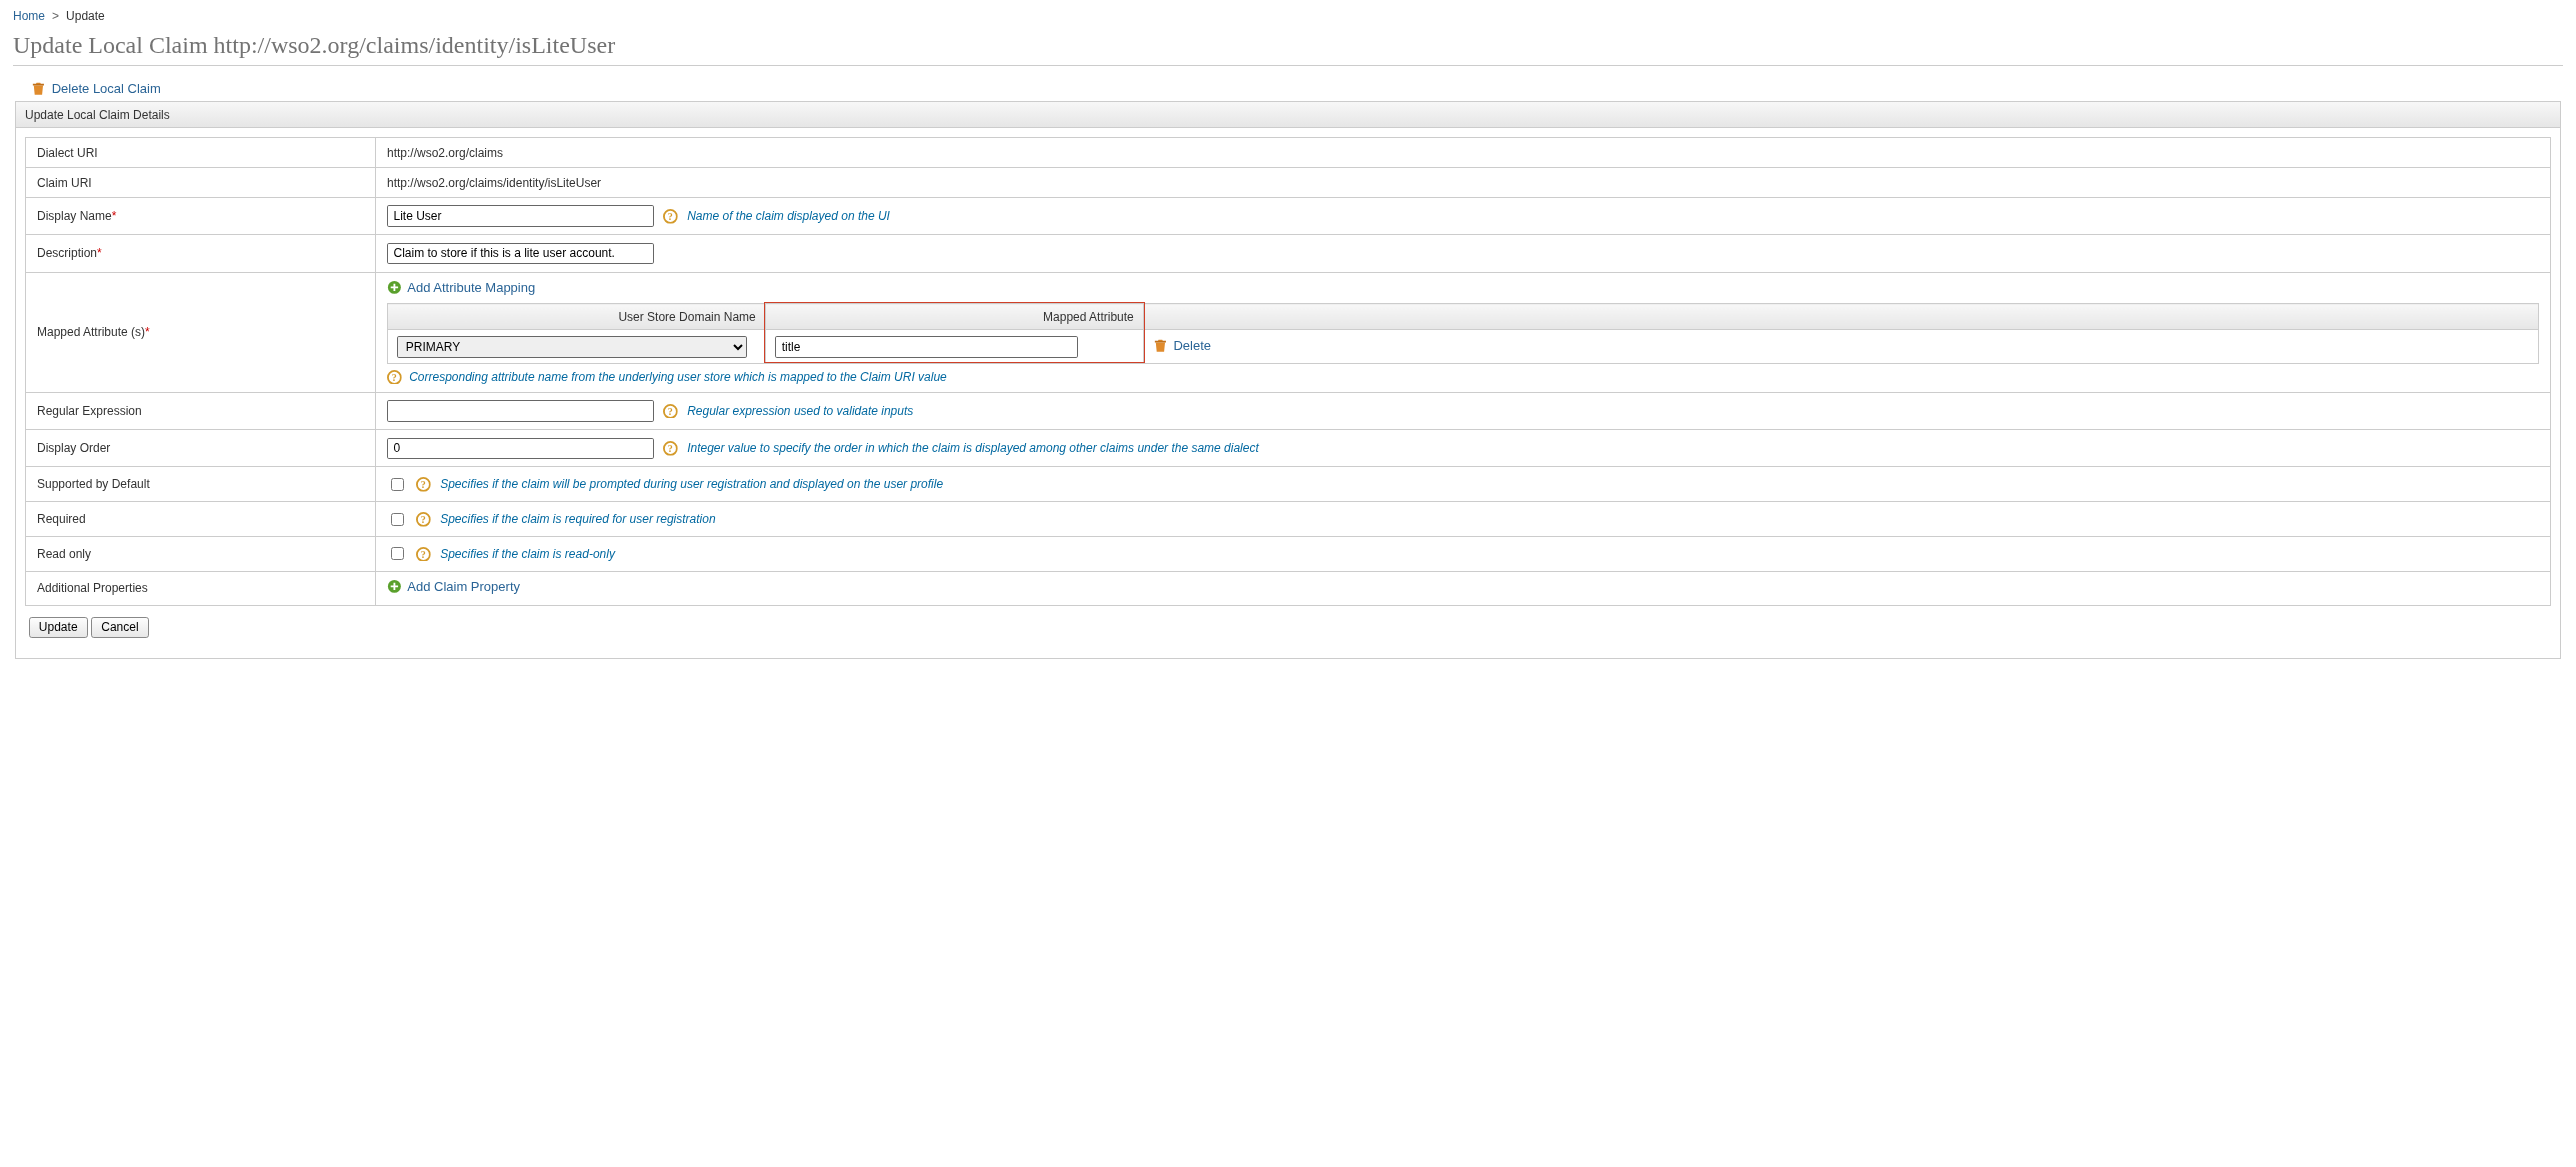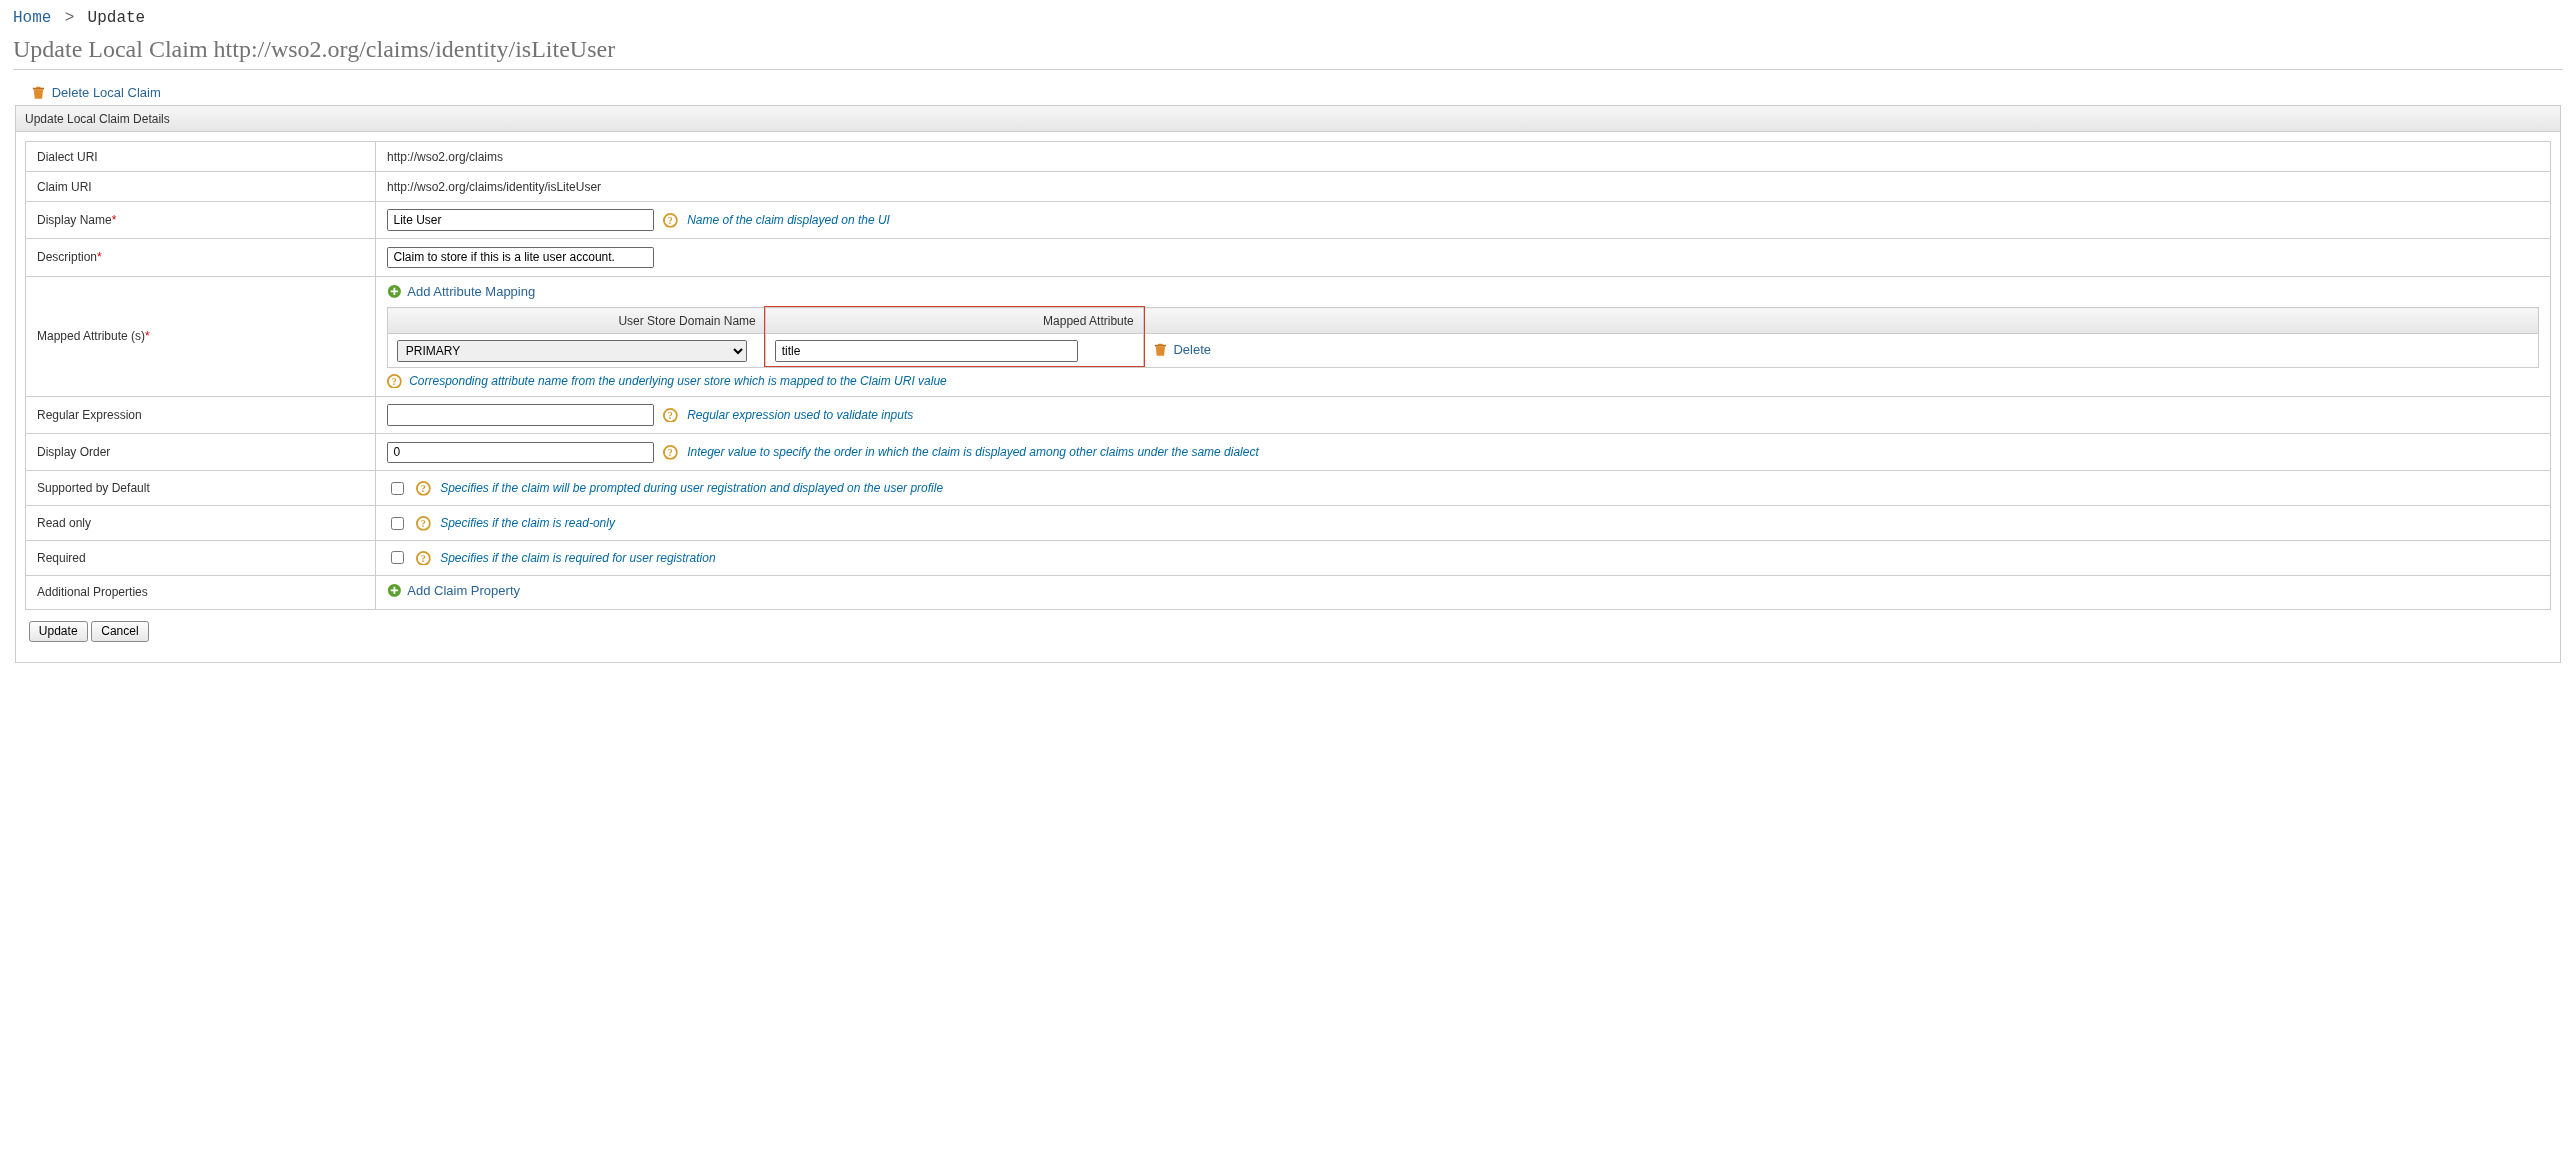--- a/index.html
+++ b/index.html
@@ -6,21 +6,21 @@
   body {
     margin: 0;
     padding: 7.4px 13px;
     font-family: Arial, Helvetica, sans-serif;
     font-size: 12px;
     color: #333;
     background: #fff;
   }
   a { color: #2a6496; text-decoration: none; cursor: pointer; }
 
-  .breadcrumb { font-size: 16px; padding: 1.8px 0 5.5px 0; font-family: Liberation Mono, monospace; }
+  .breadcrumb { font-size: 12px; padding: 1.8px 0 5.5px 0; }
   .breadcrumb-sep { color: #666; padding: 0 3.7px; }
 
   h2.page-title {
     font-family: Georgia, "Times New Roman", serif;
     font-weight: normal;
     font-size: 24px;
     color: #737373;
     margin: 3.7px 0 5.5px 0;
   }
   .title-rule { border: none; border-top: 0.9px solid #ccc; margin: 0 0 14.8px 0; }
@@ -262,40 +262,40 @@
             <div class="cell-flex">
               <input type="checkbox" style="">
               <svg class="icon" viewBox="0 0 16 16" width="14.8" height="14.8">
                   <use href="#svg-help"></use>
                 </svg>
               <span class="hint">Specifies if the claim will be prompted during user registration and displayed on the user profile</span>
             </div>
           </td>
         </tr>
         <tr>
+          <td class="label-cell">Required</td>
+          <td>
+            <div class="cell-flex">
+              <input type="checkbox" style="">
+              <svg class="icon" viewBox="0 0 16 16" width="14.8" height="14.8">
+                  <use href="#svg-help"></use>
+                </svg>
+              <span class="hint">Specifies if the claim is required for user registration</span>
+            </div>
+          </td>
+        </tr>
+        <tr>
           <td class="label-cell">Read only</td>
           <td>
             <div class="cell-flex">
               <input type="checkbox" style="">
               <svg class="icon" viewBox="0 0 16 16" width="14.8" height="14.8">
                   <use href="#svg-help"></use>
                 </svg>
               <span class="hint">Specifies if the claim is read-only</span>
-            </div>
-          </td>
-        </tr>
-        <tr>
-          <td class="label-cell">Required</td>
-          <td>
-            <div class="cell-flex">
-              <input type="checkbox" style="">
-              <svg class="icon" viewBox="0 0 16 16" width="14.8" height="14.8">
-                  <use href="#svg-help"></use>
-                </svg>
-              <span class="hint">Specifies if the claim is required for user registration</span>
             </div>
           </td>
         </tr>
         <tr>
           <td class="label-cell">Additional Properties</td>
           <td>
             <a class="inline-action">
               <svg class="icon" viewBox="0 0 16 16" width="14.8" height="14.8">
                   <use href="#svg-plus"></use>
                 </svg>

